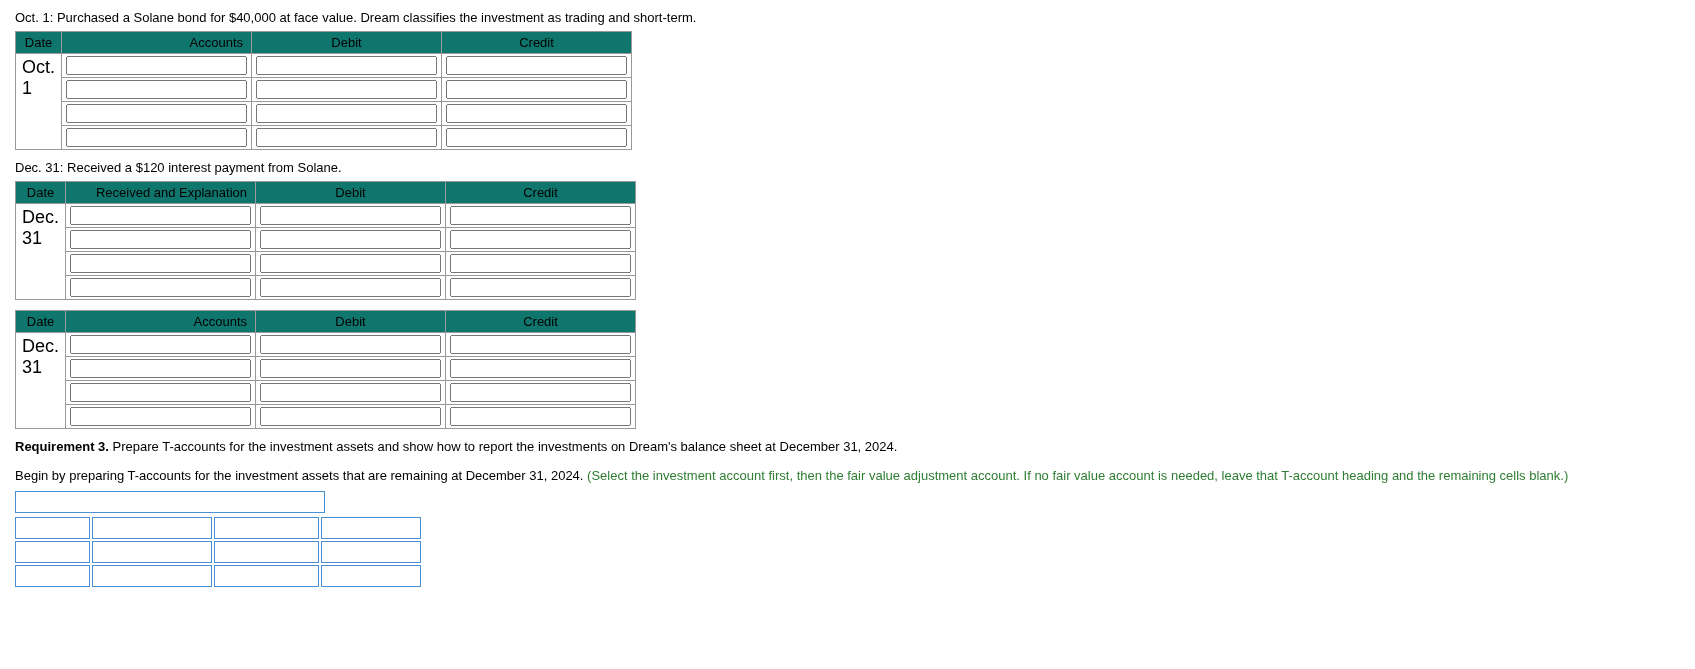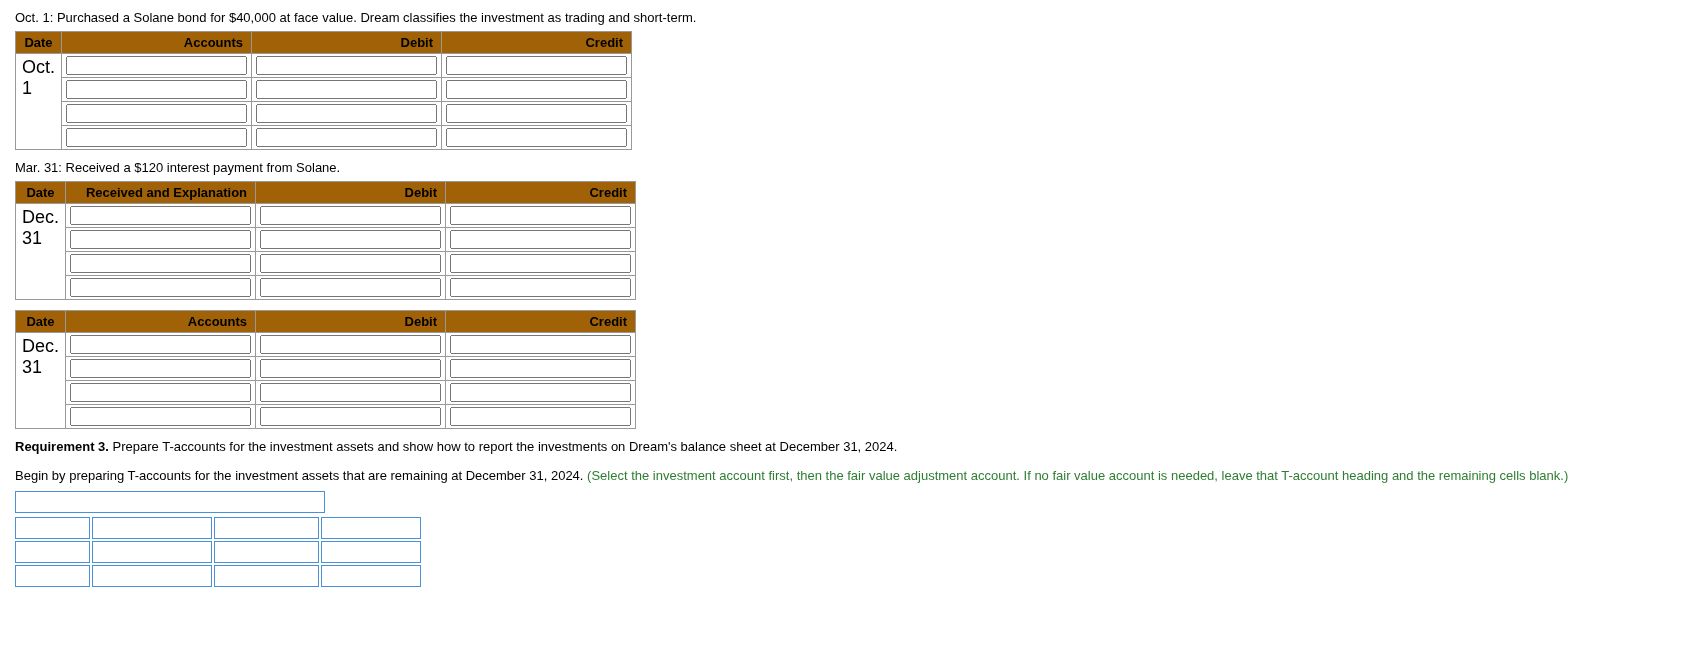--- a/index.html
+++ b/index.html
@@ -14,38 +14,38 @@
       margin-bottom: 6px;
       font-size: 13px;
     }
     .journal-table {
       border-collapse: collapse;
       margin-bottom: 10px;
       width: 610px;
     }
     .journal-table th {
       border: 1px solid #999;
-      background: #a16207;
+      background: #0f766e;
       padding: 3px 8px;
       text-align: center;
-      font-weight: bold;
+      font-weight: normal;
       font-size: 13px;
     }
     .journal-table th.date-col {
       width: 80px;
       text-align: center;
     }
     .journal-table th.accounts-col {
       width: 360px;
       text-align: right;
     }
     .journal-table th.debit-col,
     .journal-table th.credit-col {
       width: 80px;
-      text-align: right;
+      text-align: center;
     }
     .journal-table td {
       border: 1px solid #999;
       padding: 2px 4px;
       vertical-align: top;
     }
     .journal-table td.date-cell {
       width: 80px;
       vertical-align: top;
       padding: 3px 6px;
@@ -163,21 +163,21 @@
         </td>
         <td class="debit-credit-cell">
           <input type="text" style="">
         </td>
       </tr>
     </tbody>
   </table>
 </div>
 
 <div>
-  <p class="description">Mar. 31: Received a $120 interest payment from Solane.</p>
+  <p class="description">Dec. 31: Received a $120 interest payment from Solane.</p>
   <table class="journal-table">
     <thead>
       <tr>
         <th class="date-col">Date</th>
         <th class="accounts-col">Received and Explanation</th>
         <th class="debit-col">Debit</th>
         <th class="credit-col">Credit</th>
       </tr>
     </thead>
     <tbody>

